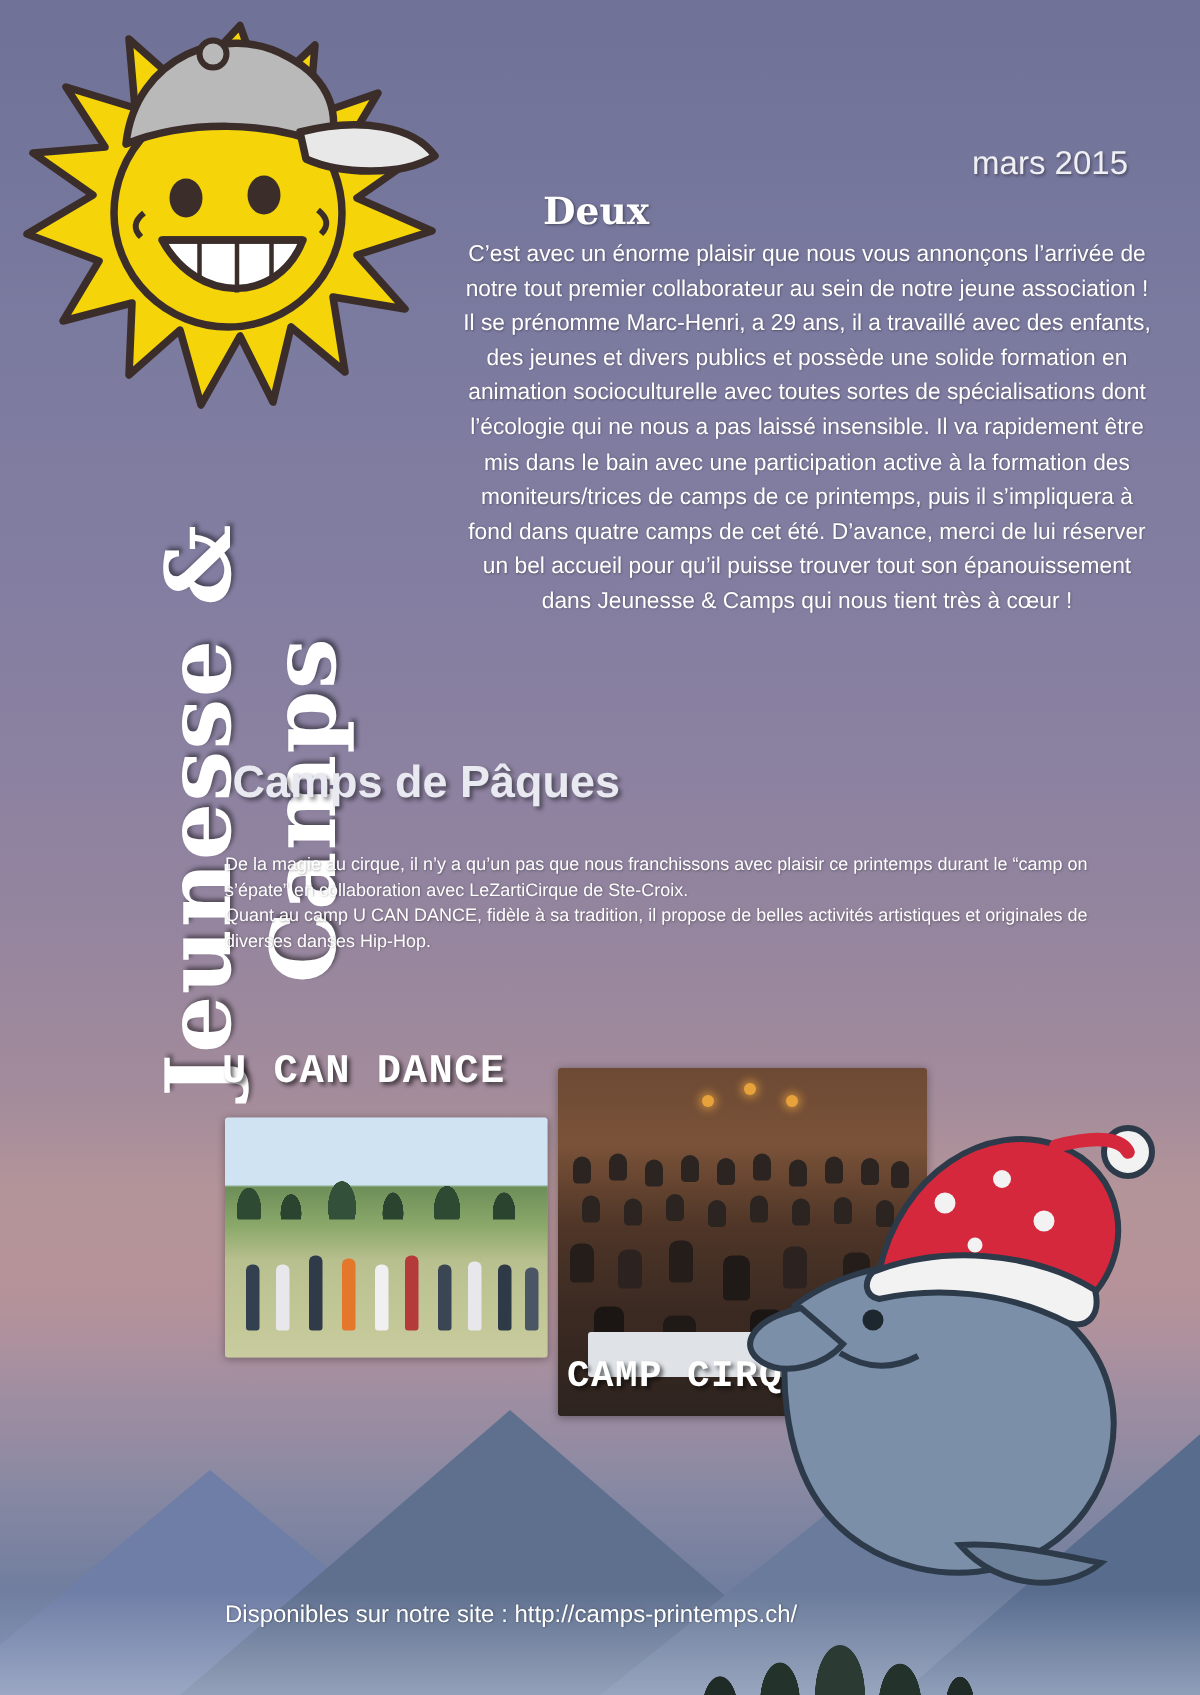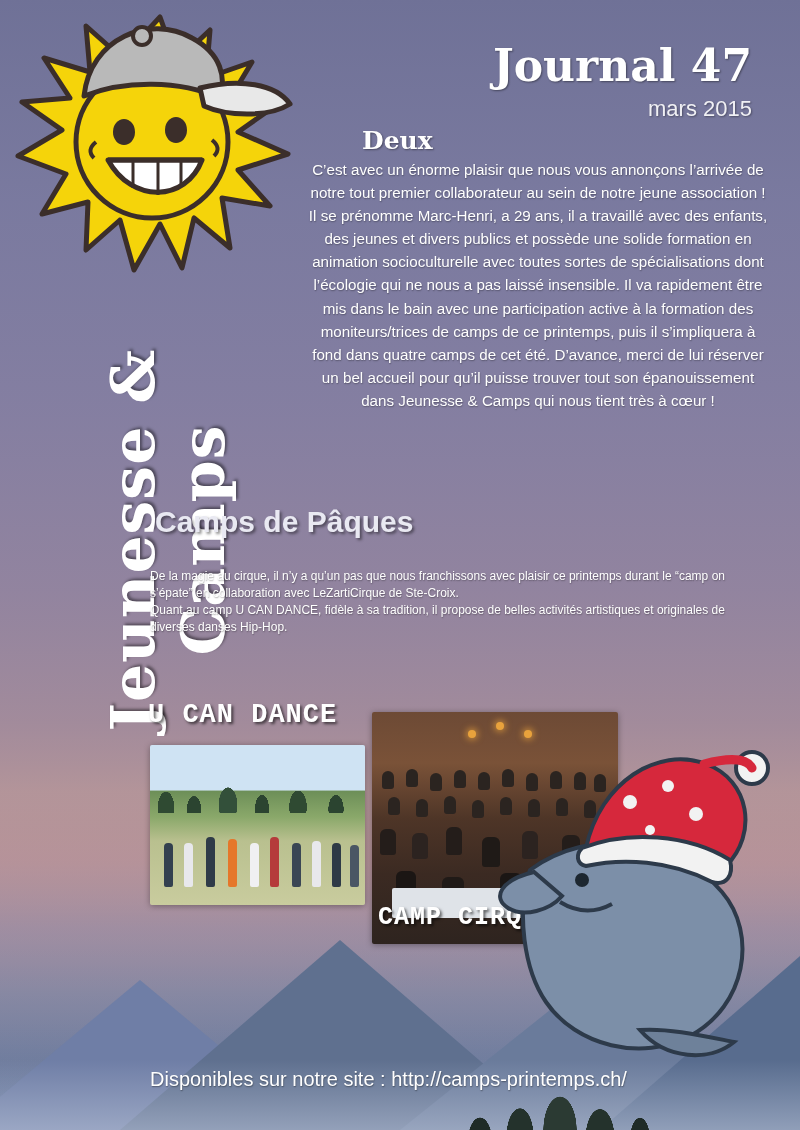--- a/index.html
+++ b/index.html
@@ -278,21 +278,21 @@
     font-size: 16.5px;
     line-height: 1.45;
     color: #ffffff;
     text-shadow: 0.5px 0.5px 1.5px rgba(0,0,0,0.4);
   }
   .footer-link {
     position: absolute;
     left: 150px;
     top: 1068px;
     width: 520px;
-    font-size: 20px;
+    font-size: 16px;
     color: #ffffff;
     text-shadow: 0.5px 0.5px 1.5px rgba(0,0,0,0.4);
   }
   .footer-link a { color: #ffffff; text-decoration: none; }
 
   
   .dolphin-wrap {
     position: absolute;
     right: 10px;
     bottom: 70px;
@@ -337,21 +337,20 @@
         <path d="M133 170 L133 196 M158 170 L158 203 M181 170 L181 192" stroke="#3B2E2A" stroke-width="3"></path>
 
         <path d="M96 150 q-10 8 -2 16" stroke="#3B2E2A" stroke-width="4" fill="none"></path>
         <path d="M212 148 q10 8 2 16" stroke="#3B2E2A" stroke-width="4" fill="none"></path>
       </g>
     </svg>
   </div>
 
   <div class="side-title">Jeunesse &amp; Camps</div>
 
-  <div class="journal-title">Journal 47</div>
   <div class="journal-date">mars 2015</div>
 
   <div class="edito-title">Deux</div>
   <div class="edito-body">C’est avec un énorme plaisir que nous vous annonçons l’arrivée de notre tout premier collaborateur au sein de notre jeune association ! Il se prénomme Marc-Henri, a 29 ans, il a travaillé avec des enfants, des jeunes et divers publics et possède une solide formation en animation socioculturelle avec toutes sortes de spécialisations dont l’écologie qui ne nous a pas laissé insensible. Il va rapidement être mis dans le bain avec une participation active à la formation des moniteurs/trices de camps de ce printemps, puis il s’impliquera à fond dans quatre camps de cet été. D’avance, merci de lui réserver un bel accueil pour qu’il puisse trouver tout son épanouissement dans Jeunesse &amp; Camps qui nous tient très à cœur !</div>
 
   <div class="section-title">Camps de Pâques</div>
   <div class="section-body" style="white-space:pre-line">De la magie au cirque, il n’y a qu’un pas que nous franchissons avec plaisir ce printemps durant le “camp on s’épate” en collaboration avec LeZartiCirque de Ste-Croix.
 Quant au camp U CAN DANCE, fidèle à sa tradition, il propose de belles activités artistiques et originales de diverses danses Hip-Hop.</div>
 
   <div class="photo photo-dance">

